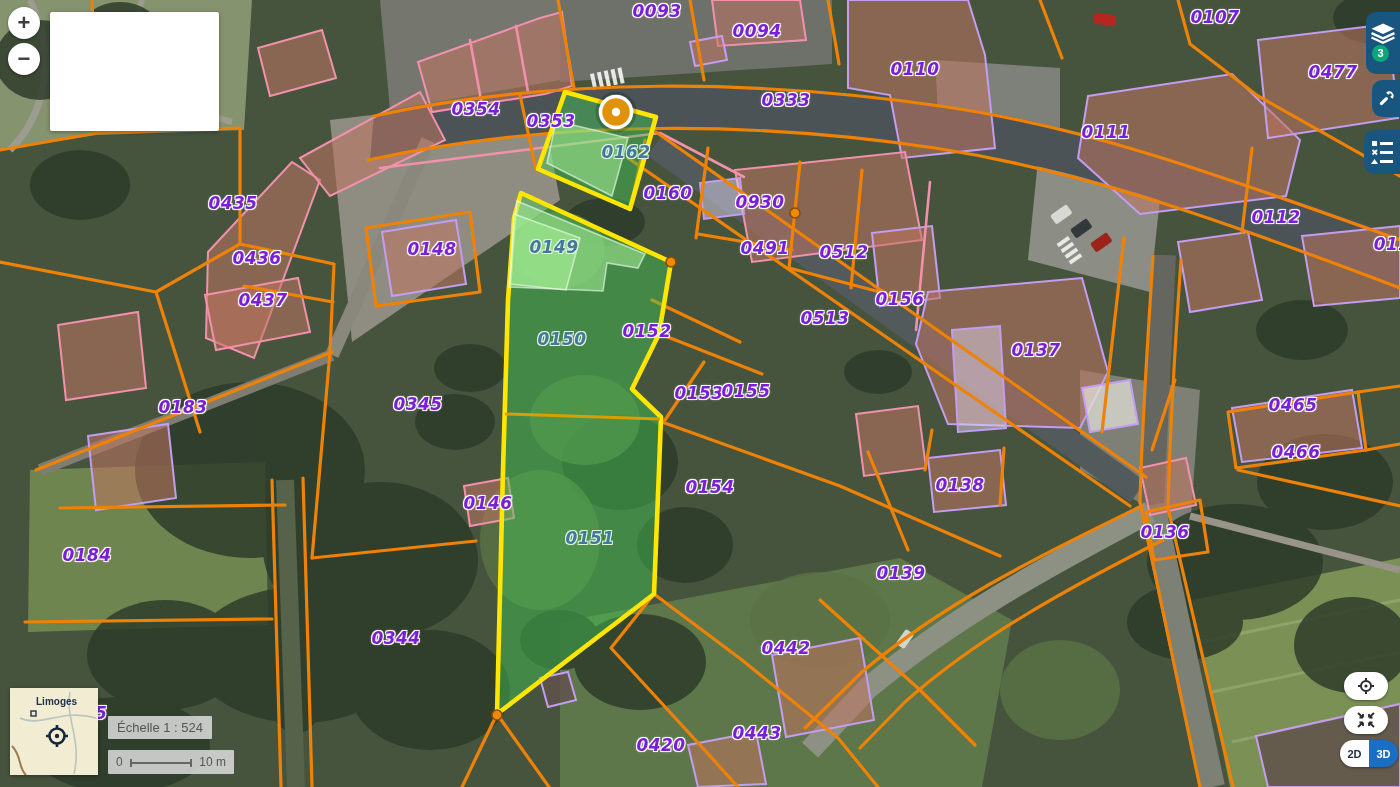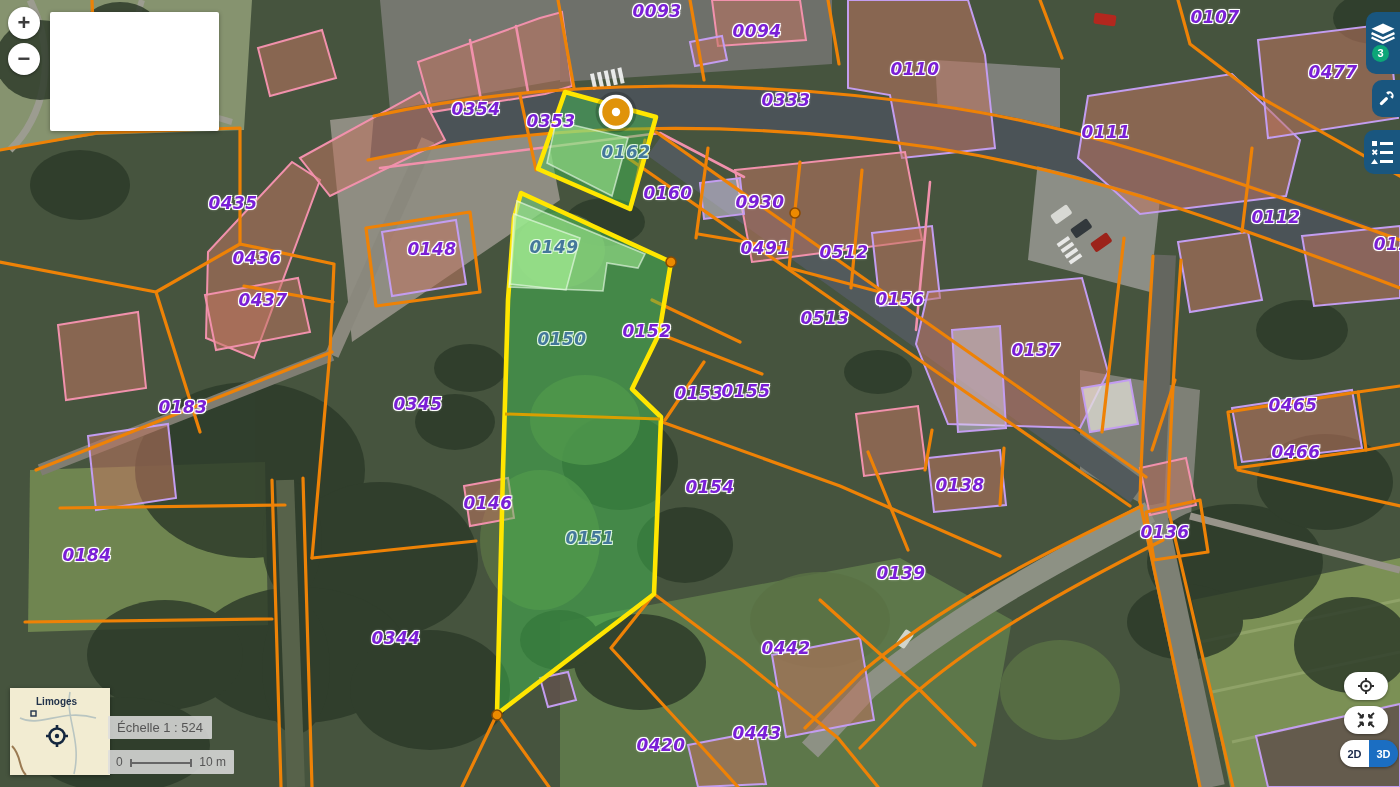--- a/index.html
+++ b/index.html
@@ -50,21 +50,21 @@
     display:flex;align-items:center;justify-content:center;
   }
   #layers-btn{top:12px;width:34px;height:62px;}
   #tools-btn{top:80px;width:28px;height:37px;}
   #legend-btn{top:130px;width:36px;height:44px;}
   #layers-badge{
     position:absolute;left:6px;top:33px;width:17px;height:17px;border-radius:50%;
     background:var(--badge-green,#0ca678);color:#fff;font:700 11px/17px "Liberation Sans",sans-serif;text-align:center;
   }
   #minimap{
-    position:absolute;left:10px;top:688px;width:100px;height:87px;background:#f2ecd2;
+    position:absolute;left:10px;top:688px;width:88px;height:87px;background:#f2ecd2;
     box-shadow:0 1px 4px rgba(0,0,0,.4);overflow:hidden;
   }
   #minimap .city{
     position:absolute;left:26px;top:8px;font:700 10px "Liberation Sans",sans-serif;color:#22334c;
   }
   .grey-box{
     position:absolute;background:rgba(222,222,222,.85);color:#555;border-radius:1px;
     font:13px "Liberation Sans",sans-serif;display:flex;align-items:center;
   }
   #scale-box{left:108px;top:716px;height:23px;padding:0 9px;}

